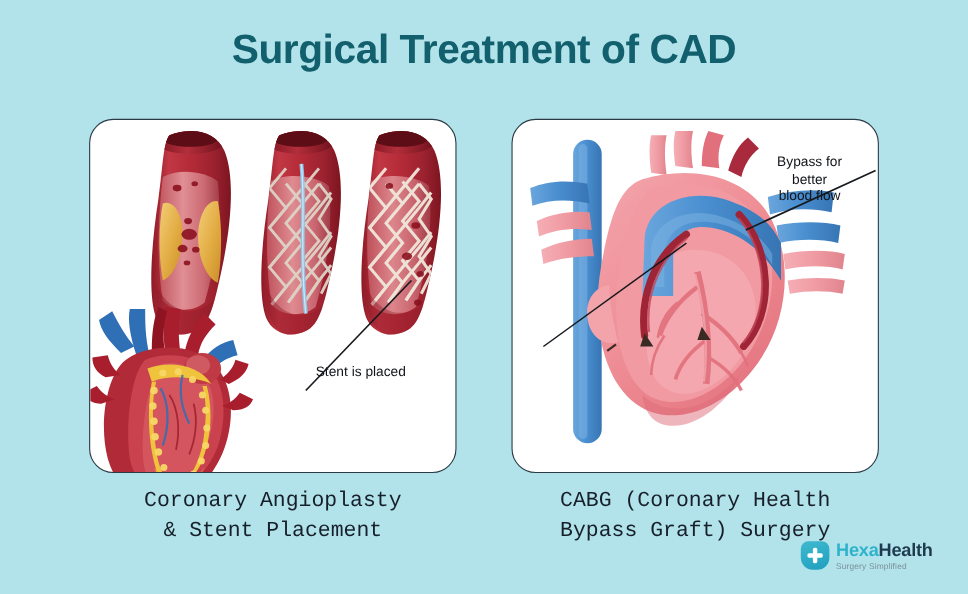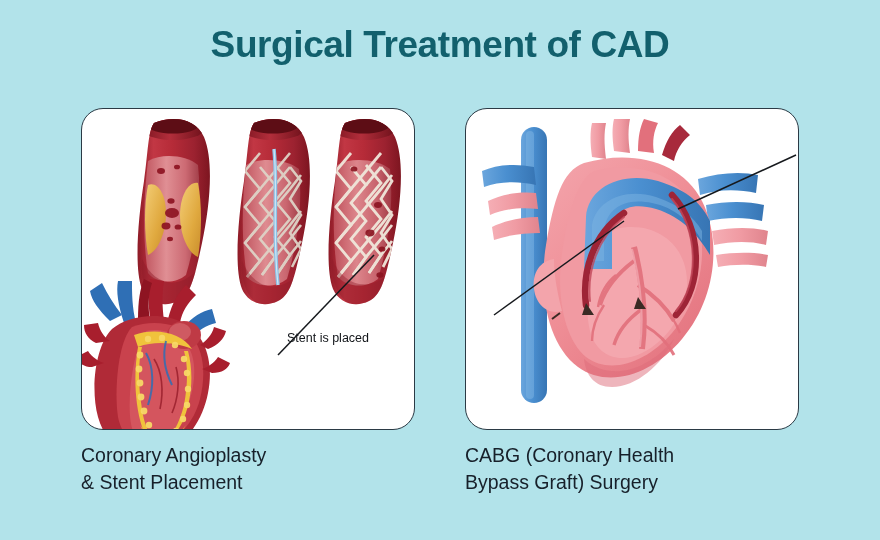--- a/index.html
+++ b/index.html
@@ -46,25 +46,25 @@
     box-sizing: border-box;
     overflow: hidden;
   }
   #card-angioplasty { left: 81px; }
   #card-cabg { left: 465px; }
 
   .panel-caption {
     position: absolute;
     top: 442px;
     width: 334px;
-    text-align: left;
+    text-align: center;
     font-size: 19.5px;
     line-height: 27px;
     color: #17202a;
-    font-family: Liberation Sans, sans-serif;
+    font-family: Liberation Mono, monospace;
     white-space: pre-line;
   }
   #caption-angioplasty { left: 81px; }
   #caption-cabg { left: 465px; }
 
   
   .annotation {
     position: absolute;
     font-size: 12.5px;
     line-height: 15.5px;
@@ -435,15 +435,29 @@
 
       <path d="M212,100 L330,46" stroke="#16191d" stroke-width="1.5" fill="none"></path>
 
       <path d="M158,112 L28,206" stroke="#16191d" stroke-width="1.4" fill="none"></path>
     </svg>
   </div>
 
   <div class="panel-caption" id="caption-cabg">CABG (Coronary Health
 Bypass Graft) Surgery</div>
 
-
+  <div class="annotation" id="label-bypass-flow">Bypass for
+better
+blood flow</div>
+
+  <div id="brand-logo">
+    <div id="logo-shield">
+      <div id="logo-cross-icon"></div>
+    </div>
+    <div id="logo-text-wrap">
+      <div id="logo-wordmark">
+        <span class="logo-hexa">Hexa</span><span class="logo-health">Health</span>
+      </div>
+      <div id="logo-tagline">Surgery Simplified</div>
+    </div>
+  </div>
 
 </div>
 
 </body></html>

